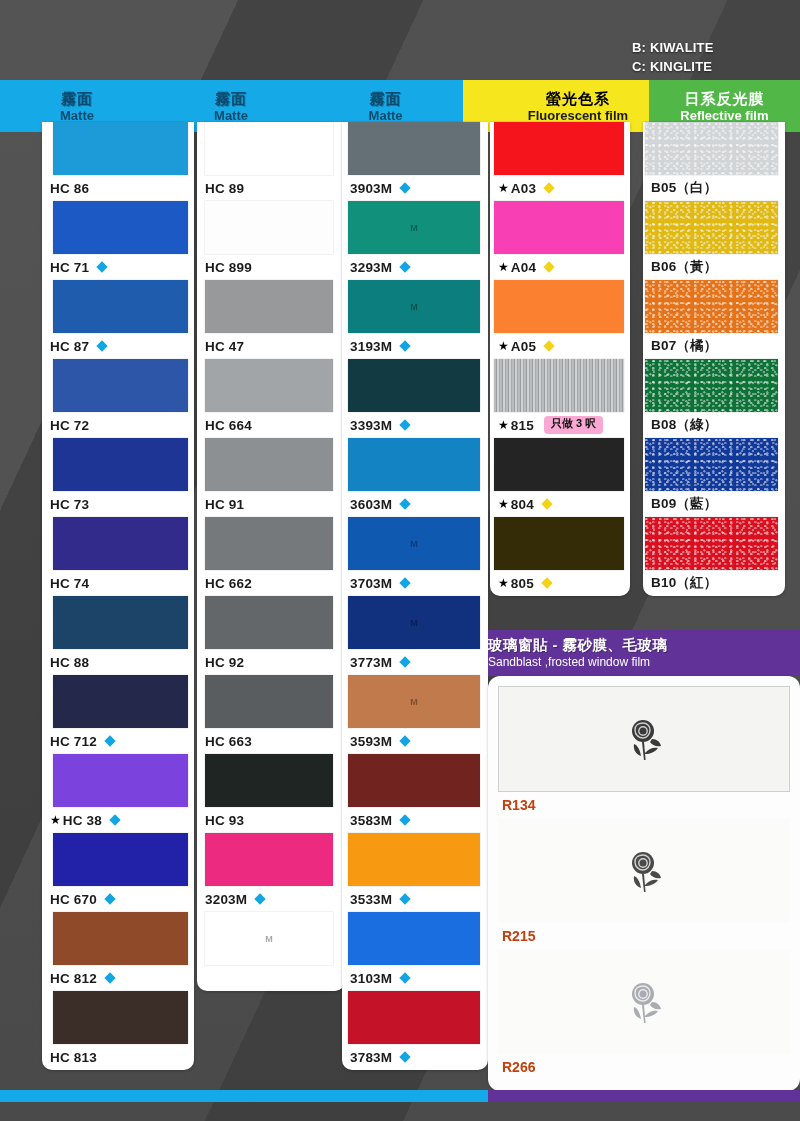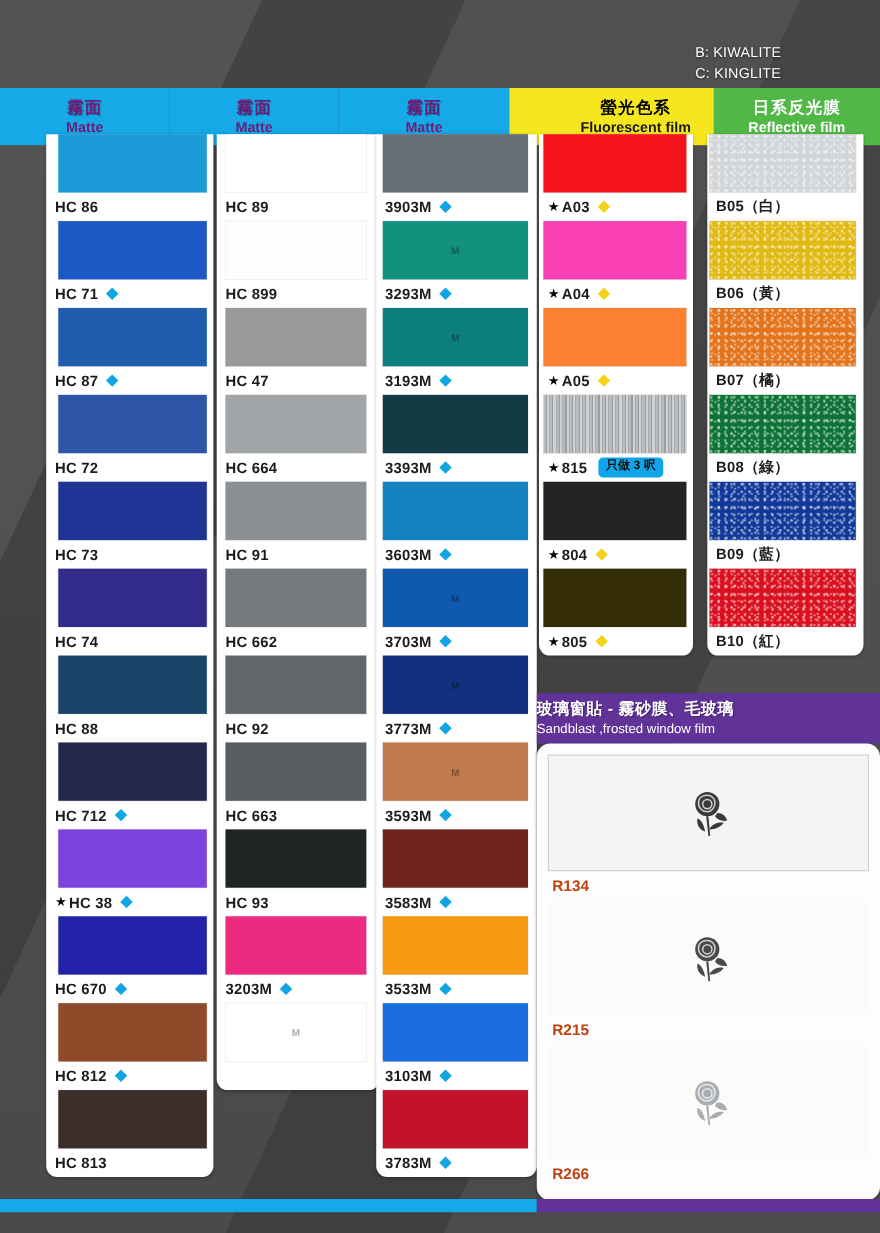--- a/index.html
+++ b/index.html
@@ -11,39 +11,39 @@
   }
   
   #backdrop{
     position:absolute;inset:0;
     background:
       linear-gradient(115deg, rgba(255,255,255,0.05) 0 18%, rgba(0,0,0,0.10) 18% 32%, rgba(255,255,255,0.03) 32% 55%, rgba(0,0,0,0.08) 55% 70%, rgba(255,255,255,0.04) 70% 100%),
       linear-gradient(180deg,#4b4b4b 0%,#494949 40%,#444 100%);
   }
   #brandtag{
     position:absolute;right:10px;top:38px;width:210px;
-    color:#fff;font-size:13px;font-weight:normal;line-height:19px;
+    color:#fff;font-size:13px;font-weight:bold;line-height:19px;
     text-align:left;letter-spacing:.2px;
     text-shadow:0 1px 2px rgba(0,0,0,.6);
   }
   #brandtag div{padding-left:52px;}
 
   
   #headerband{
     position:absolute;left:0;top:80px;width:800px;height:52px;
     display:flex;
   }
   .hdr{
     position:relative;
     display:flex;flex-direction:column;align-items:center;justify-content:center;
     line-height:1;
   }
   .hdr .cn{font-size:15px;font-weight:bold;letter-spacing:1px;margin-bottom:3px;}
   .hdr .en{font-size:13px;font-weight:bold;}
-  .hdr-matte{background:#15a9e8;color:#701a75;}
+  .hdr-matte{background:#15a9e8;color:#0c4a6e;}
   .hdr-matte .cn{text-shadow:1px 1px 0 rgba(0,0,0,.25);}
   .hdr-fluor{background:#f5e61e;color:#000;}
   .hdr-fluor .en{color:#1a1a1a;font-weight:bold;}
   .hdr-refl{background:#51b848;color:#ffffff;}
 
   
   .col{
     position:absolute;background:#ffffff;border-radius:0 0 10px 10px;
     box-shadow:0 1px 3px rgba(0,0,0,.25);
   }
@@ -77,21 +77,21 @@
   }
   .label .star{font-size:12px;margin-right:2px;color:#000;}
   .label .code{letter-spacing:.2px;}
   .dia{
     display:inline-block;width:8px;height:8px;margin-left:9px;
     transform:rotate(45deg);flex:0 0 auto;
   }
   .dia-blue{background:#12a5e4;}
   .dia-yellow{background:#f2d318;}
   .pill{
-    margin-left:10px;background:#0ea5e9;border-radius:4px;
+    margin-left:10px;background:#f9a8d4;border-radius:4px;
     padding:1px 7px 4px;font-size:11px;font-weight:bold;color:#111;
     line-height:13px;
   }
 
   
   #sandhdr{
     position:absolute;left:488px;top:630px;width:312px;height:46px;
     background:#613398;color:#fff;
     display:flex;flex-direction:column;align-items:flex-start;justify-content:center;line-height:1;
   }

